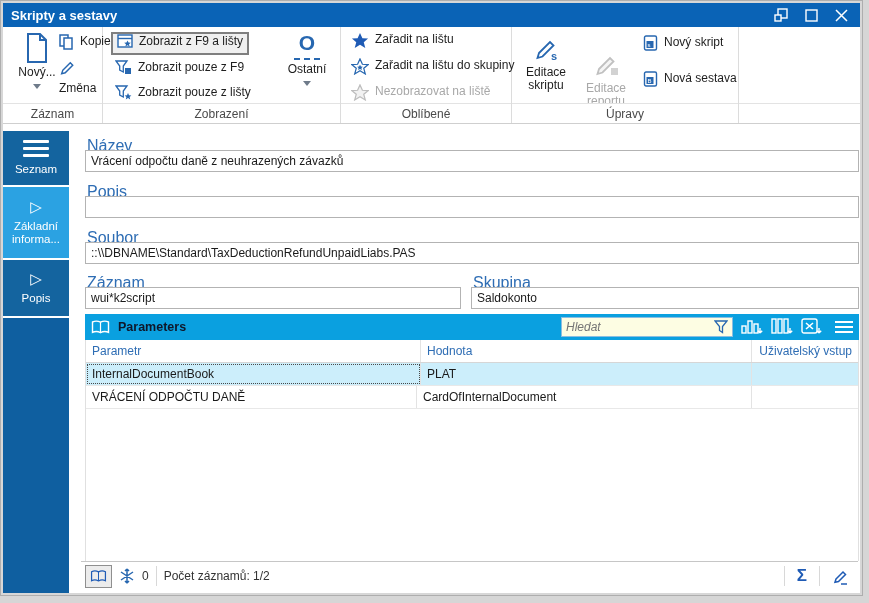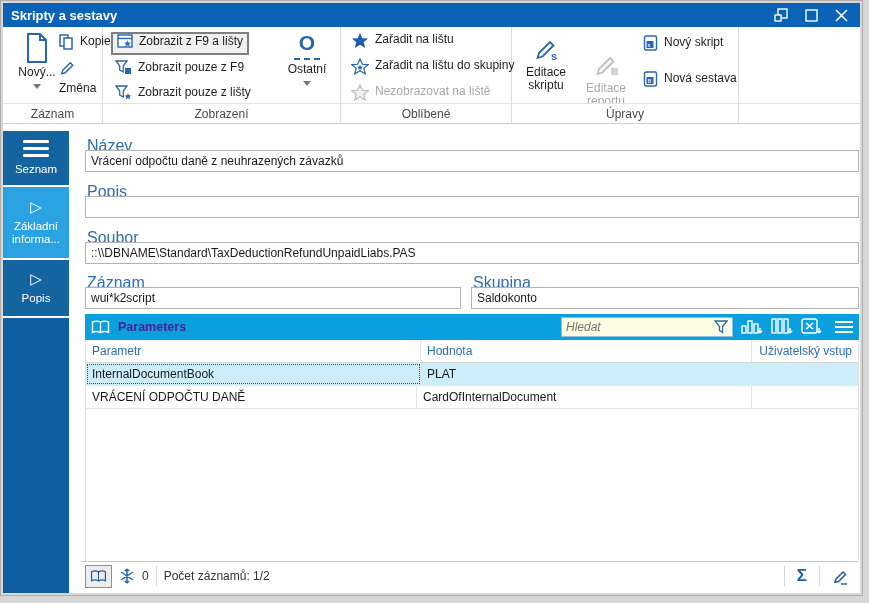--- a/index.html
+++ b/index.html
@@ -75,21 +75,21 @@
   .flabel { position:absolute; font-size:16px; color:#2e6db4; }
   .finput {
     position:absolute; height:22px; border:1px solid #b3b3b3; background:#fff;
     font-family:"Liberation Sans",sans-serif; font-size:12px; color:#1a1a1a; padding:8px 5px; outline:none;
   }
   
   .params-header {
     position:absolute; left:82px; top:190px; width:774px; height:26px;
     background:#0aa0e0; display:flex; align-items:center; padding:0 6px; gap:8px;
   }
-  .params-title { color:#4c1d95; font-weight:bold; font-size:12.5px; }
+  .params-title { color:#0f172a; font-weight:bold; font-size:12.5px; }
   .spacer { flex:1; }
   .search-box {
     width:172px; height:20px; background:#fdfde3; border:1px solid #8abde0;
     display:flex; align-items:center; padding:0 4px; gap:4px;
   }
   .search-box input {
     flex:1; border:none; background:transparent; outline:none;
     font-family:"Liberation Sans",sans-serif; font-size:12px; font-style:italic; color:#7a7a7a; min-width:0;
   }
   .hicon { display:flex; align-items:center; justify-content:center; cursor:pointer; }

